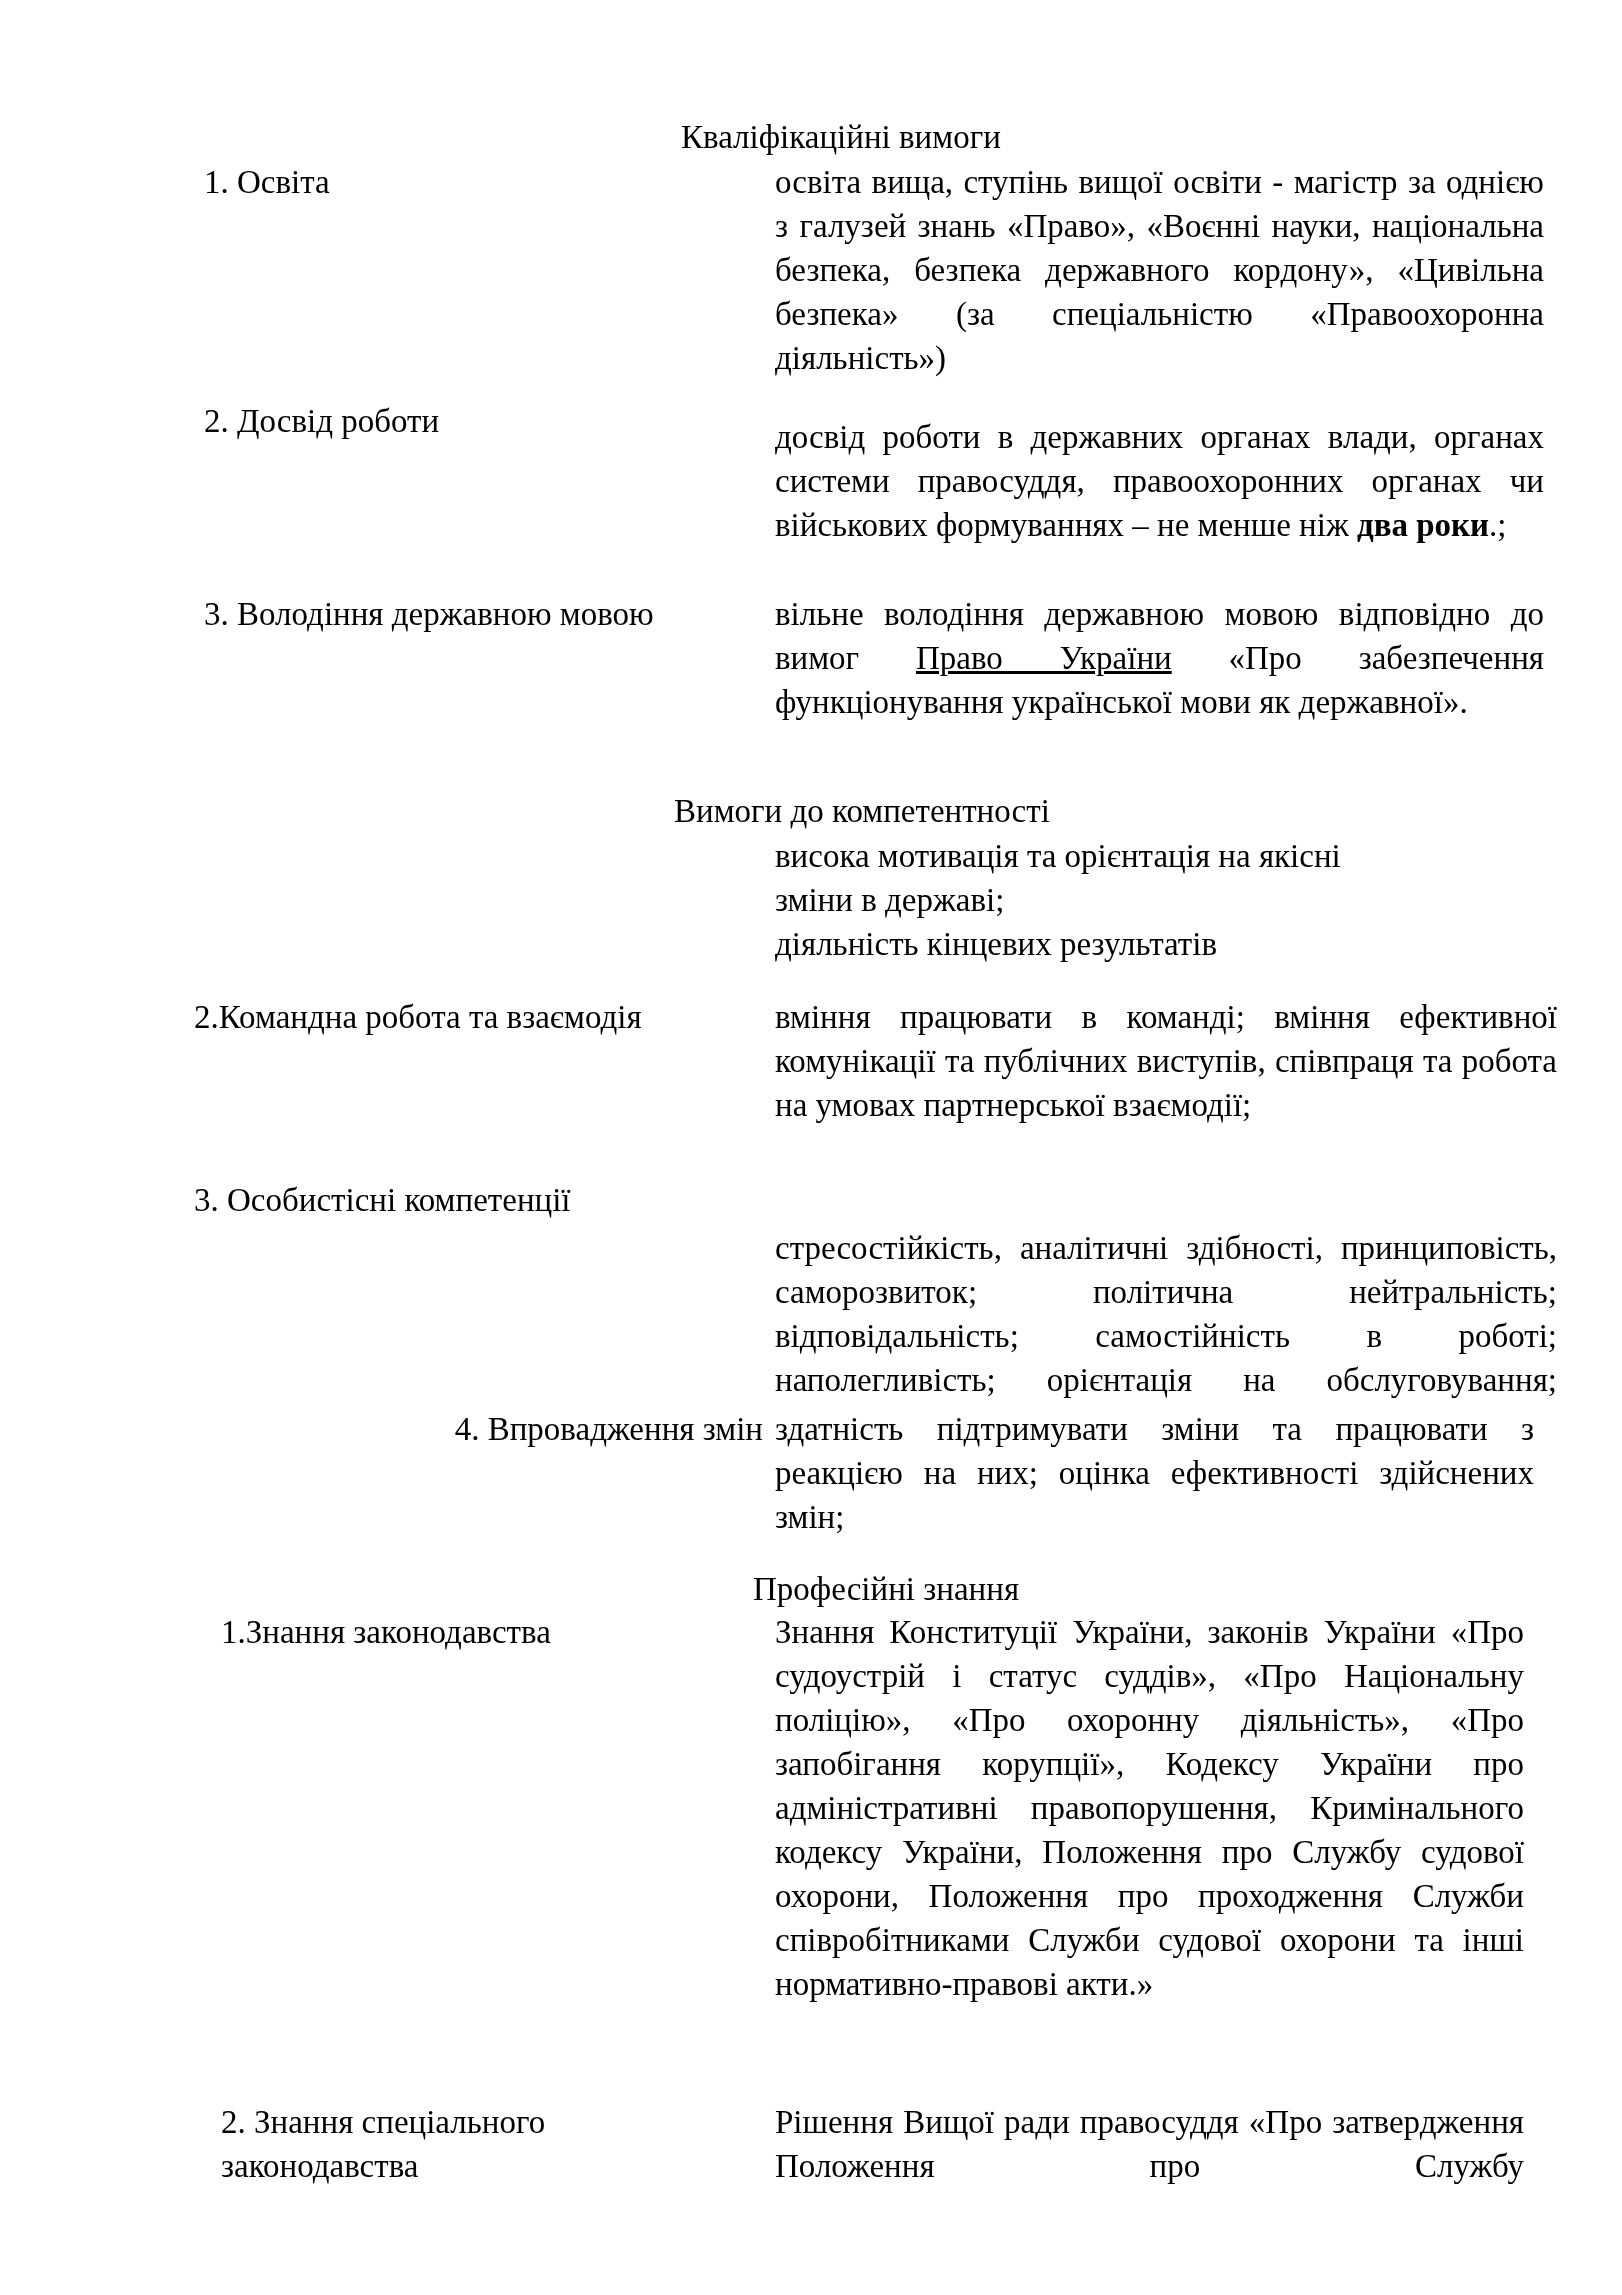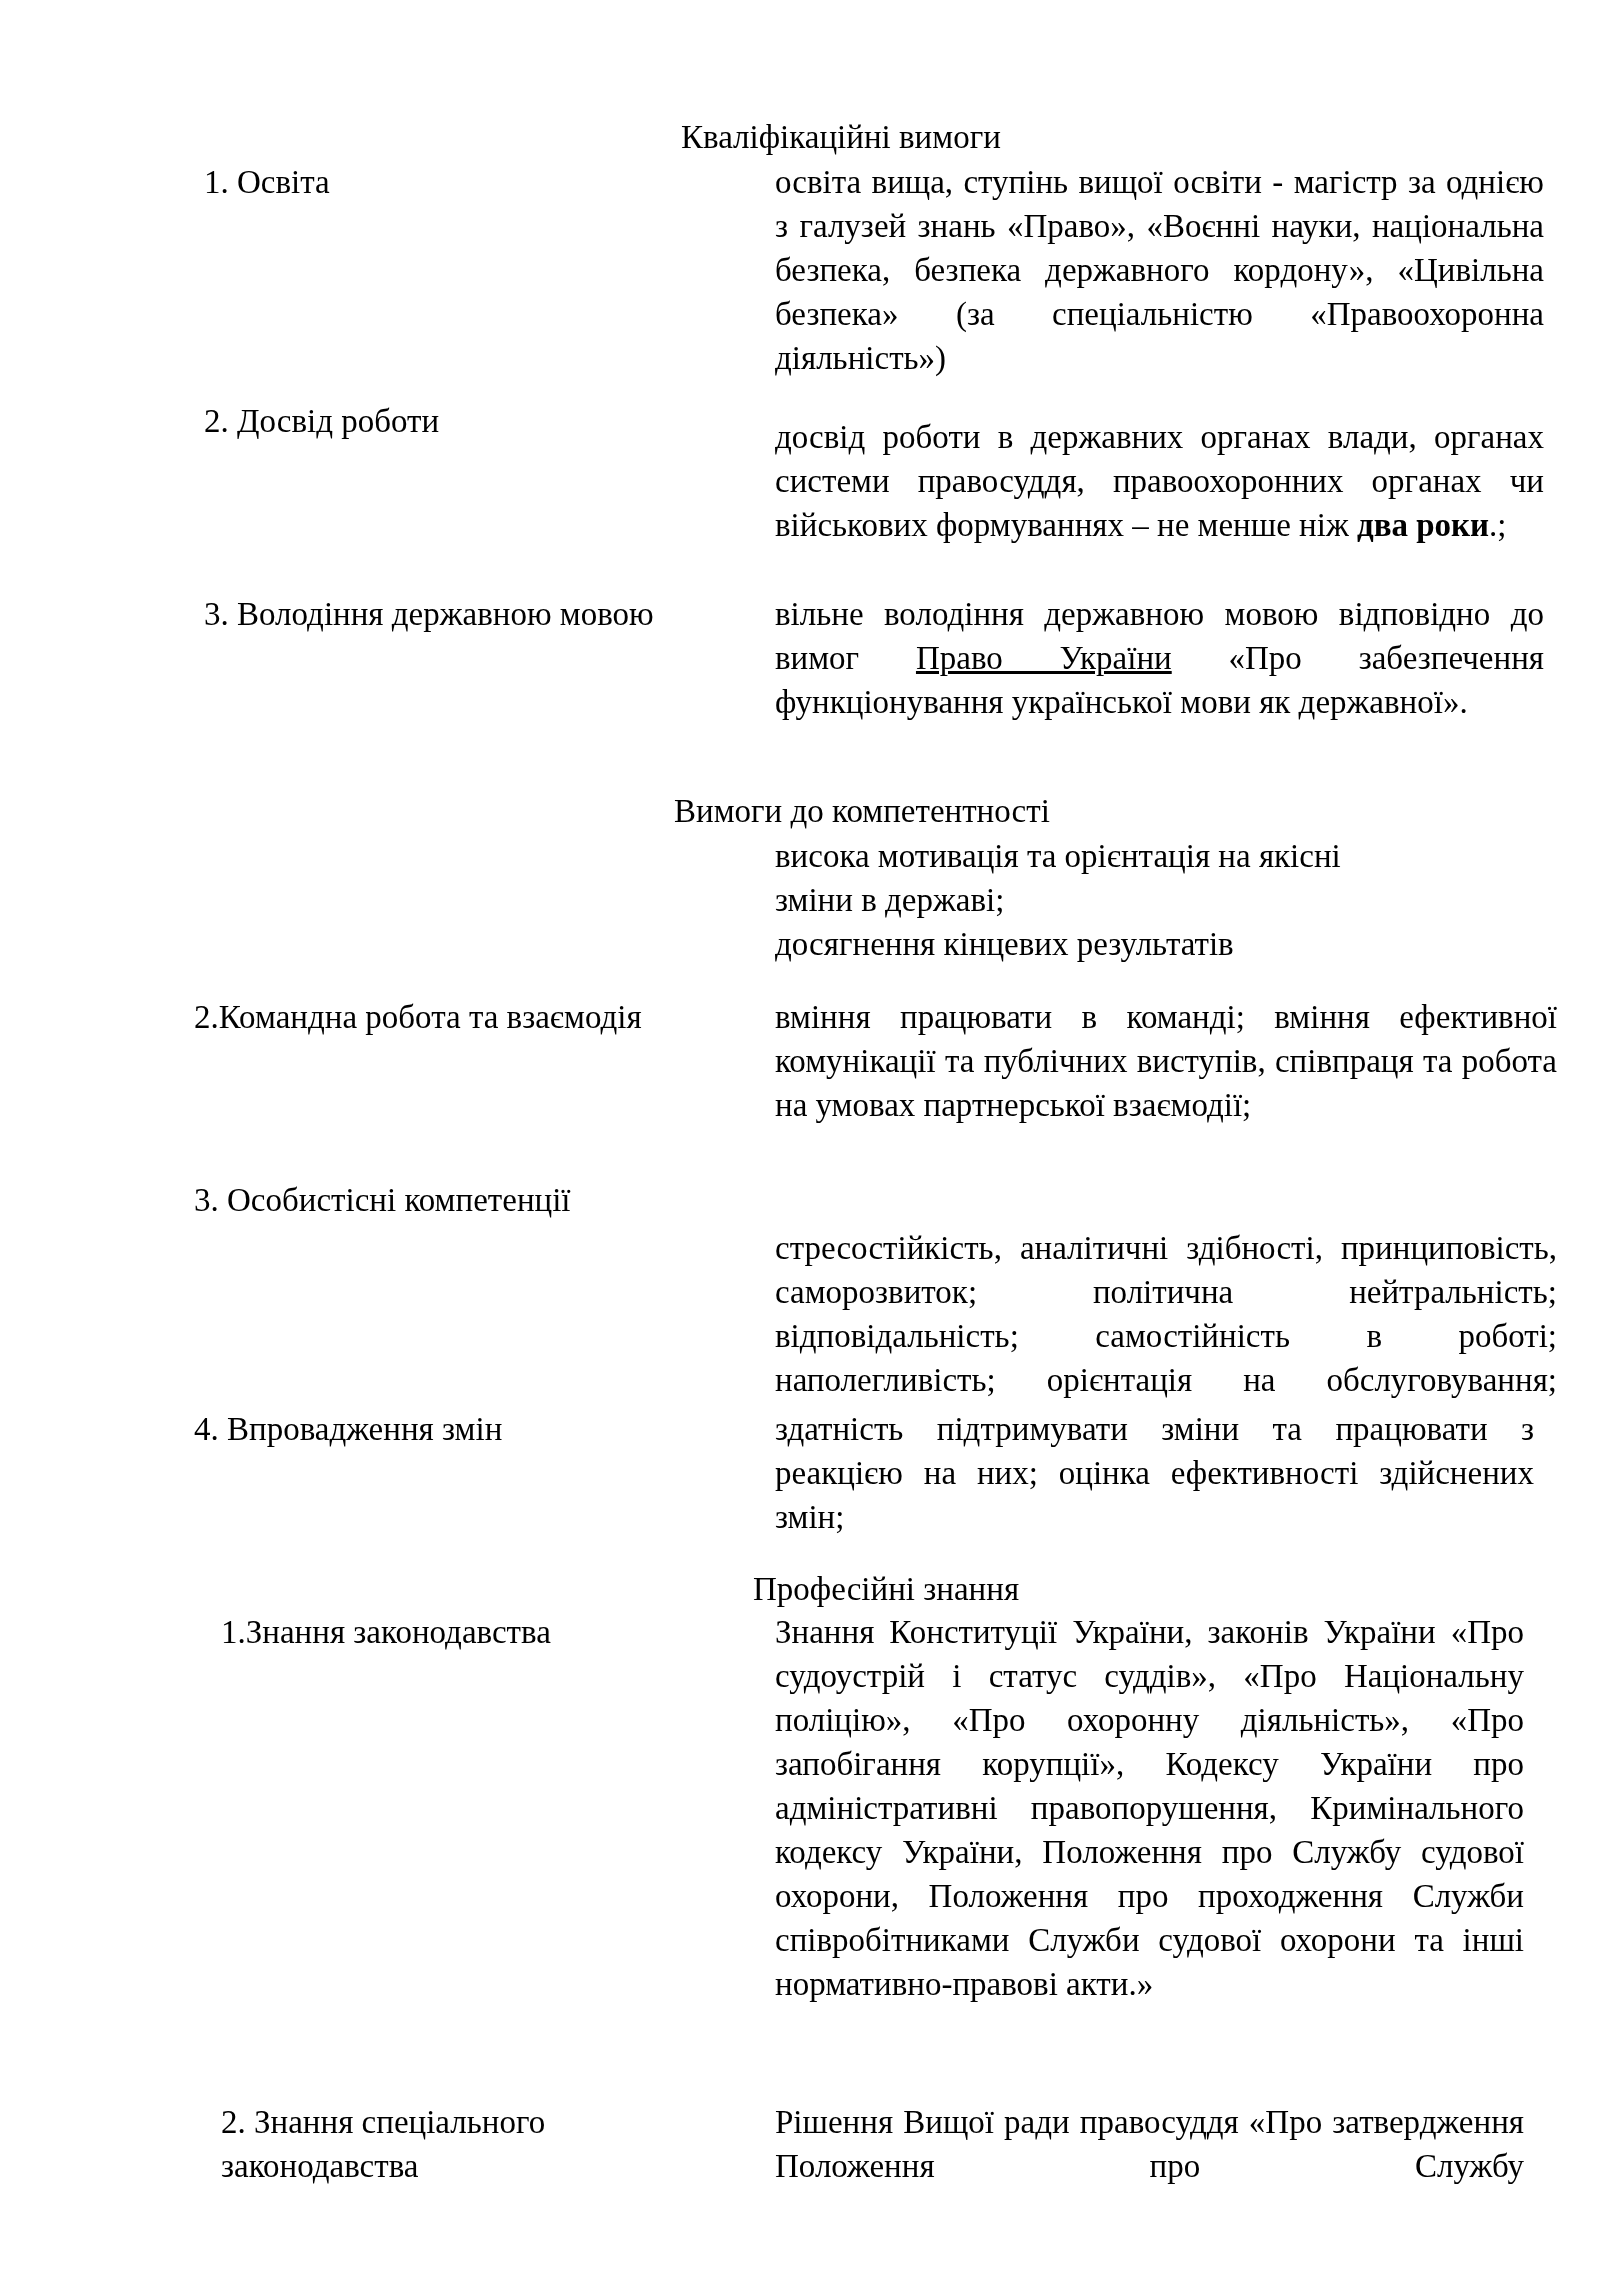--- a/index.html
+++ b/index.html
@@ -31,30 +31,30 @@
   <div class="lbl" style="left:204px; top:592px; width:563px;">3. Володіння державною мовою</div>
   <div class="val" style="left:775px; top:592px; width:769px;">
     <span>вільне володіння державною мовою відповідно до вимог </span><span class="u">Право України</span><span> «Про забезпечення функціонування української мови як державної».</span>
   </div>
 
   <div class="heading" style="left:674px; top:792px;">Вимоги до компетентності</div>
 
   <div class="val" style="left:775px; top:834px; width:772px;">
     <div>висока мотивація та орієнтація на якісні</div>
     <div>зміни в державі;</div>
-    <div>досягнення кінцевих результатів</div>
+    <div>діяльність кінцевих результатів</div>
   </div>
 
   <div class="lbl" style="left:194px; top:995px; width:569px;">2.Командна робота та взаємодія</div>
   <div class="val" style="left:775px; top:995px; width:782px;">вміння працювати в команді; вміння ефективної комунікації та публічних виступів, співпраця та робота на умовах партнерської взаємодії;</div>
 
   <div class="lbl" style="left:194px; top:1178px; width:569px;">3. Особистісні компетенції</div>
   <div class="val full-justify" style="left:775px; top:1178px; width:782px;margin-top:48px;">стресостійкість, аналітичні здібності, принциповість, саморозвиток; політична нейтральність; відповідальність; самостійність в роботі; наполегливість; орієнтація на обслуговування;</div>
 
-  <div class="lbl" style="left:194px; top:1407px; width:569px;">4. Впровадження змін</div>
+  <div class="lbl" style="left:194px; top:1407px; width:569px;text-align:right;">4. Впровадження змін</div>
   <div class="val" style="left:775px; top:1407px; width:759px;">здатність підтримувати зміни та працювати з реакцією на них; оцінка ефективності здійснених змін;</div>
 
   <div class="heading" style="left:753px; top:1570px;">Професійні знання</div>
 
   <div class="lbl" style="left:221px; top:1610px; width:537px;">1.Знання законодавства</div>
   <div class="val" style="left:775px; top:1610px; width:749px;">Знання Конституції України, законів України «Про судоустрій і статус суддів», «Про Національну поліцію», «Про охоронну діяльність», «Про запобігання корупції», Кодексу України про адміністративні правопорушення, Кримінального кодексу України, Положення про Службу судової охорони, Положення про проходження Служби співробітниками Служби судової охорони та інші нормативно-правові акти.»</div>
 
   <div class="lbl" style="left:221px; top:2100px; width:419px;">2. Знання спеціального законодавства</div>
   <div class="val full-justify" style="left:775px; top:2100px; width:749px; text-align-last:justify;">Рішення Вищої ради правосуддя «Про затвердження Положення про Службу</div>
 

